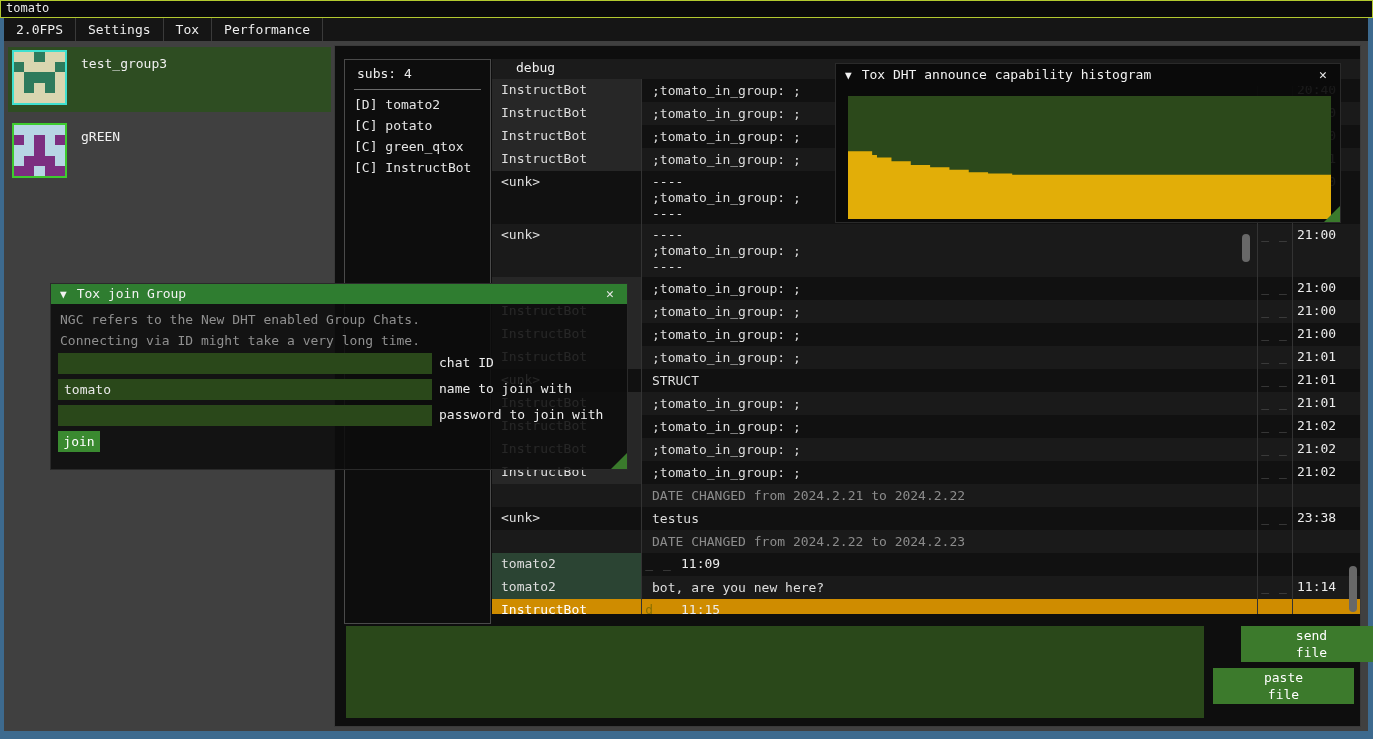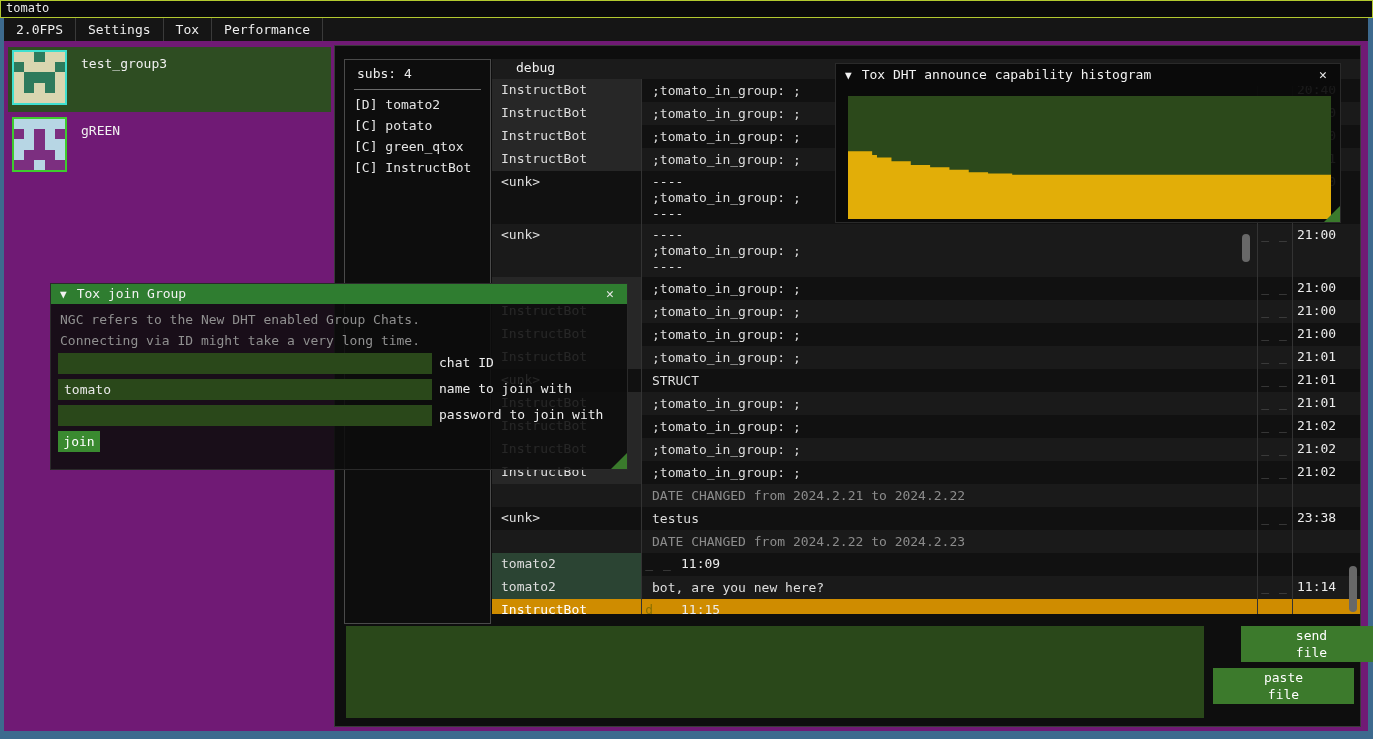--- a/index.html
+++ b/index.html
@@ -1,17 +1,17 @@
 <!DOCTYPE html>
 <html><head>
 <meta charset="utf-8">
 <style>
   html,body{margin:0;padding:0;background:#000;}
   *{box-sizing:border-box;font-family:"DejaVu Sans Mono",monospace;}
-  #window{position:relative;width:1373px;height:739px;background:#701a75;overflow:hidden;color:#dedede;font-size:13px;}
+  #window{position:relative;width:1373px;height:739px;background:#404040;overflow:hidden;color:#dedede;font-size:13px;}
 
   
   .frame-left{position:absolute;left:0;top:18px;bottom:0;width:4px;background:#3d6a8e;}
   .frame-right{position:absolute;right:0;top:18px;bottom:0;width:5px;background:#3d6a8e;}
   .frame-bottom{position:absolute;left:0;right:0;bottom:0;height:8px;background:#3d6a8e;}
   .titlebar{position:absolute;top:0;left:0;right:0;height:18px;background:#0a0a0a;border:1px solid #b2c92f;line-height:15px;padding-left:5px;font-size:12px;color:#e8e8e8;}
 
   
   .menubar{position:absolute;top:18px;left:4px;right:5px;height:23px;background:#151515;display:flex;}
   .menu-item{padding:0 12px;line-height:23px;color:#ededed;border-right:1px solid #3a3a3a;cursor:default;}
@@ -118,21 +118,21 @@
           <div style="background: rgb(46, 122, 92);"></div>
           <div style="background: rgb(217, 214, 176);"></div>
           <div style="background: rgb(217, 214, 176);"></div>
           <div style="background: rgb(217, 214, 176);"></div>
           <div style="background: rgb(217, 214, 176);"></div>
           <div style="background: rgb(217, 214, 176);"></div>
           <div style="background: rgb(217, 214, 176);"></div>
         </div>
         <div class="group-label">test_group3</div>
       </div>
-      <div class="group-row" style="top: 114px; height: 58px;">
+      <div class="group-row" style="top: 120px; height: 58px;">
         <div class="avatar" style="border: 2px solid rgb(62, 204, 46);">
           <div style="background: rgb(183, 214, 228);"></div>
           <div style="background: rgb(183, 214, 228);"></div>
           <div style="background: rgb(183, 214, 228);"></div>
           <div style="background: rgb(183, 214, 228);"></div>
           <div style="background: rgb(183, 214, 228);"></div>
           <div style="background: rgb(124, 47, 128);"></div>
           <div style="background: rgb(183, 214, 228);"></div>
           <div style="background: rgb(124, 47, 128);"></div>
           <div style="background: rgb(183, 214, 228);"></div>

